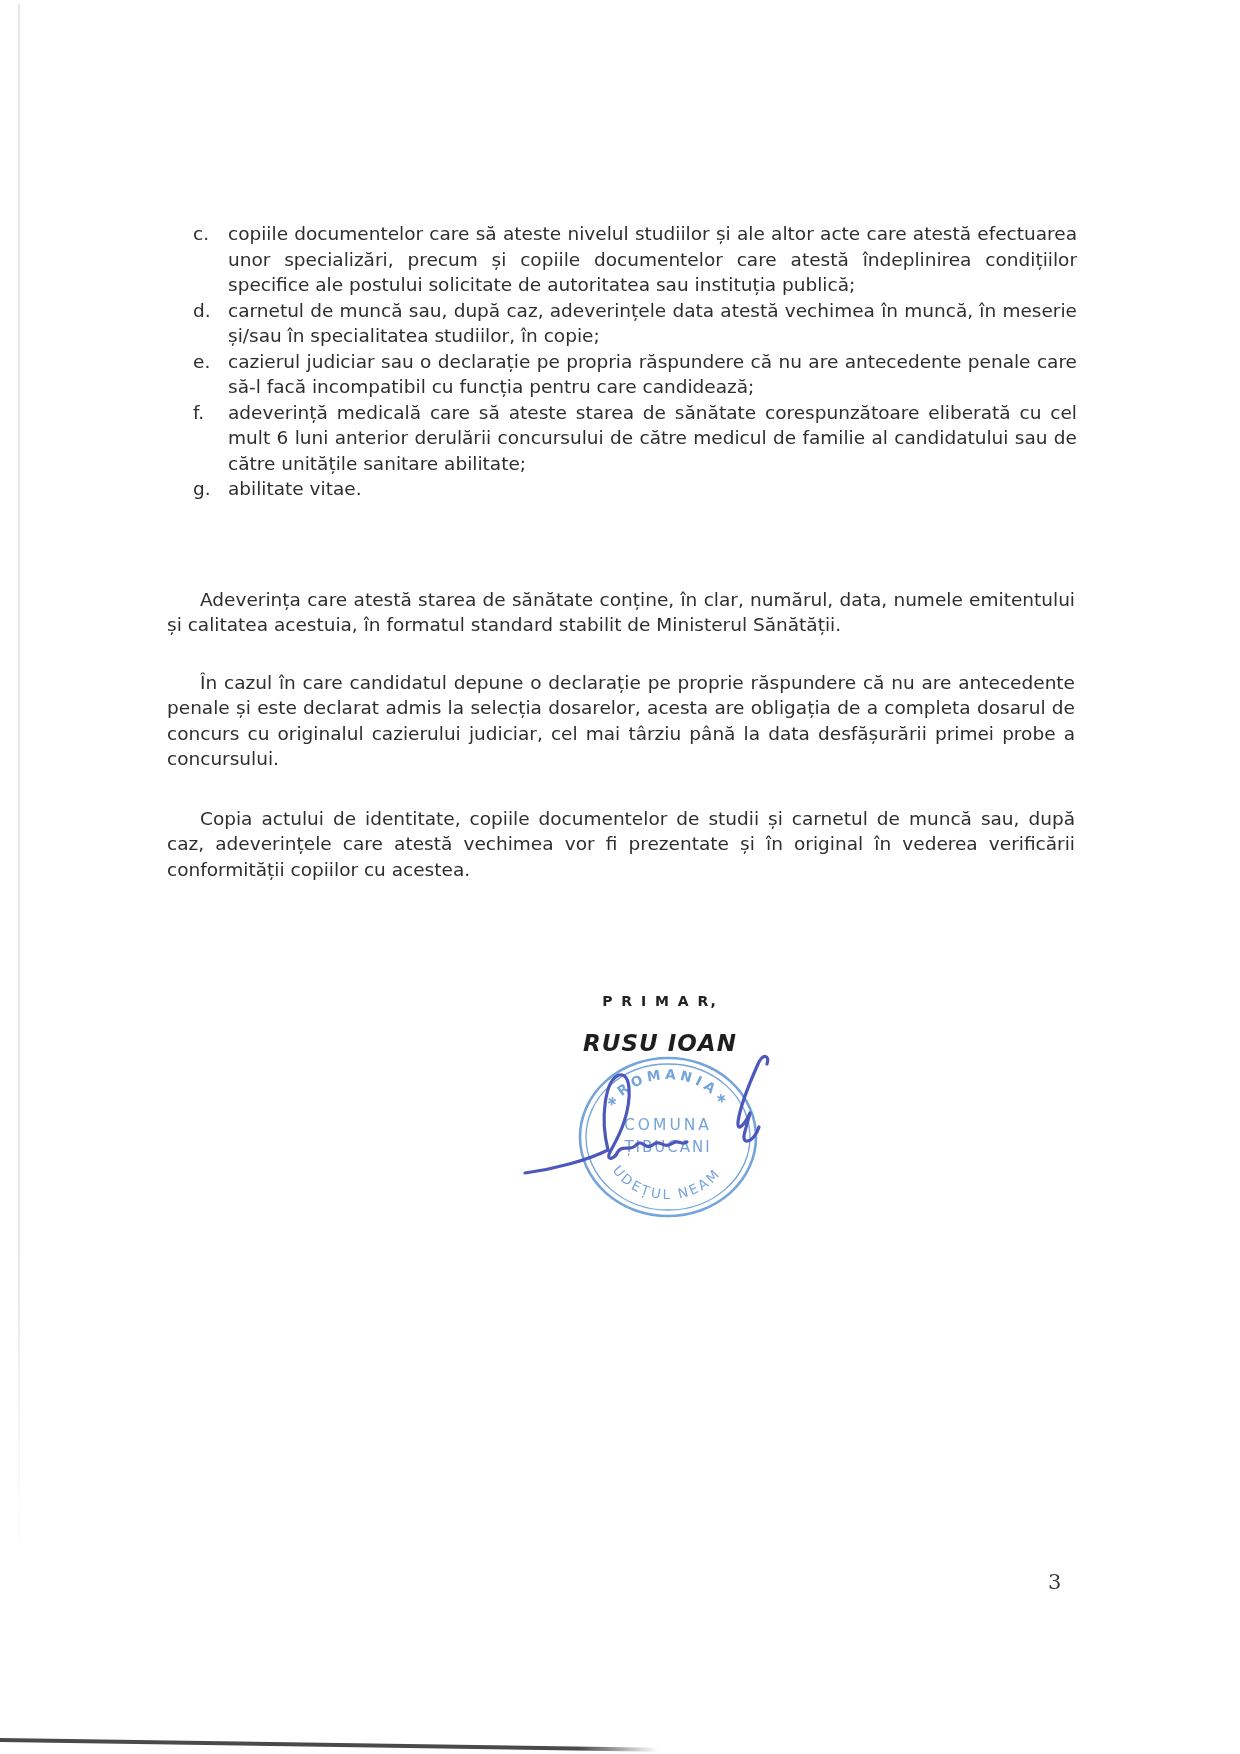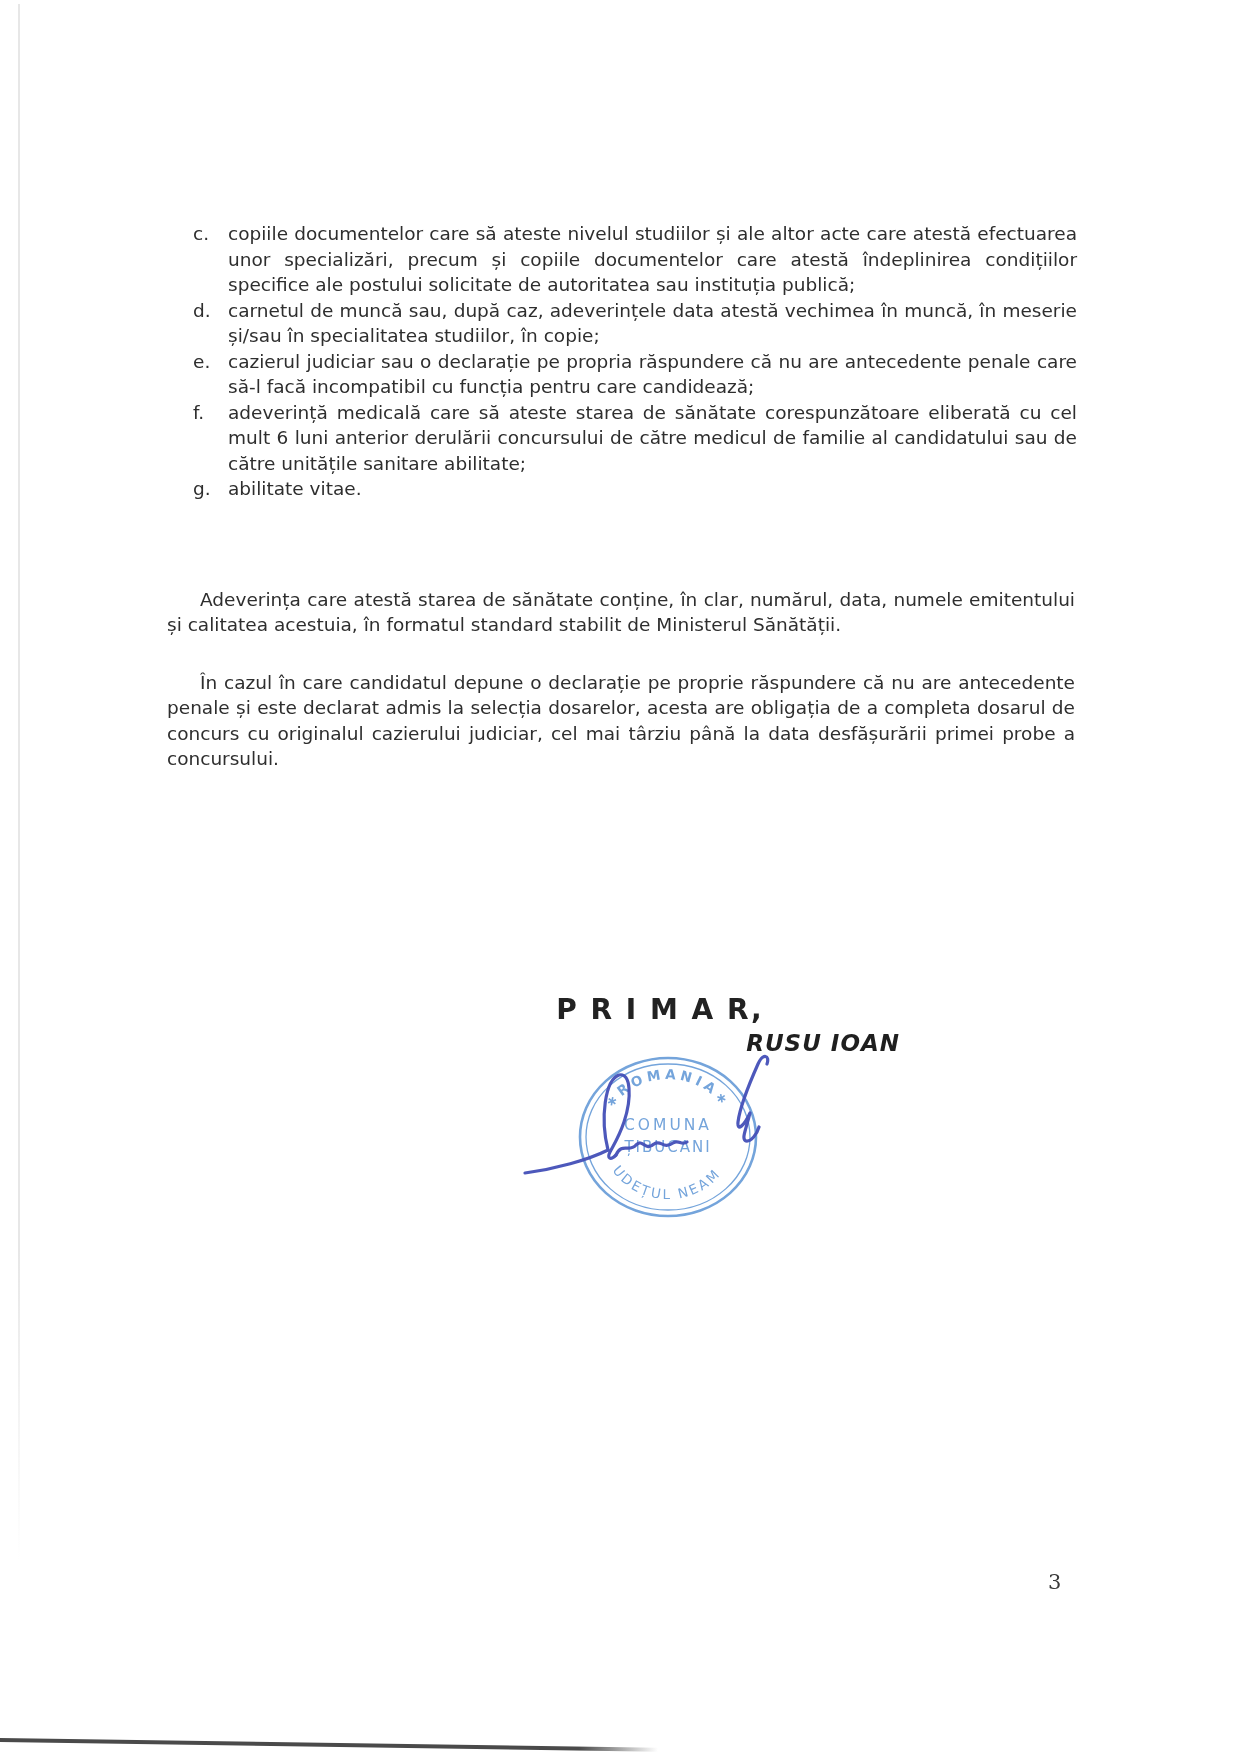--- a/index.html
+++ b/index.html
@@ -61,30 +61,30 @@
   .p3 { top: 787px; text-indent: 33px; }
   .p4 { top: 894px; text-indent: 58px; }
   
   .sig-title {
     position: absolute;
     top: 993px;
     left: 420px;
     width: 480px;
     text-align: center;
     font-weight: bold;
-    font-size: 28px;
+    font-size: 14px;
     letter-spacing: 2px;
     color: #222;
   }
   .sig-name {
     position: absolute;
     top: 1030px;
     left: 420px;
     width: 480px;
-    text-align: right;
+    text-align: center;
     font-weight: bold;
     font-style: italic;
     font-size: 23px;
     letter-spacing: 1px;
     color: #1f1f1f;
   }
   .stamp-wrap {
     position: absolute;
     left: 520px;
     top: 1042px;
@@ -125,20 +125,21 @@
       <span class="text">adeverință medicală care să ateste starea de sănătate corespunzătoare eliberată cu cel mult 6 luni anterior derulării concursului de către medicul de familie al candidatului sau de către unitățile sanitare abilitate;</span>
     </div>
     <div class="li">
       <span class="marker">g.</span>
       <span class="text">abilitate vitae.</span>
     </div>
   </div>
 
   <p class="para p2">În cazul în care candidatul depune o declarație pe proprie răspundere că nu are antecedente penale și este declarat admis la selecția dosarelor, acesta are obligația de a completa dosarul de concurs cu originalul cazierului judiciar, cel mai târziu până la data desfășurării primei probe a concursului.</p>
   <p class="para p1">Adeverința care atestă starea de sănătate conține, în clar, numărul, data, numele emitentului și calitatea acestuia, în formatul standard stabilit de Ministerul Sănătății.</p>
+  <p class="para p3">Copia actului de identitate, copiile documentelor de studii și carnetul de muncă sau, după caz, adeverințele care atestă vechimea vor fi prezentate și în original în vederea verificării conformității copiilor cu acestea.</p>
 
   <div class="sig-title">P R I M A R,</div>
   <div class="sig-name">RUSU IOAN</div>
 
   <div class="stamp-wrap">
     <svg width="260" height="195" viewBox="0 0 260 195" xmlns="http://www.w3.org/2000/svg">
       <defs>
         <path id="arcTop" d="M 92.6 66 A 64 58 0 0 1 203.4 66" fill="none"></path>
         <path id="arcBottom" d="M 93.9 130.6 A 66 62 0 0 0 202.1 130.6" fill="none"></path>
       </defs>

